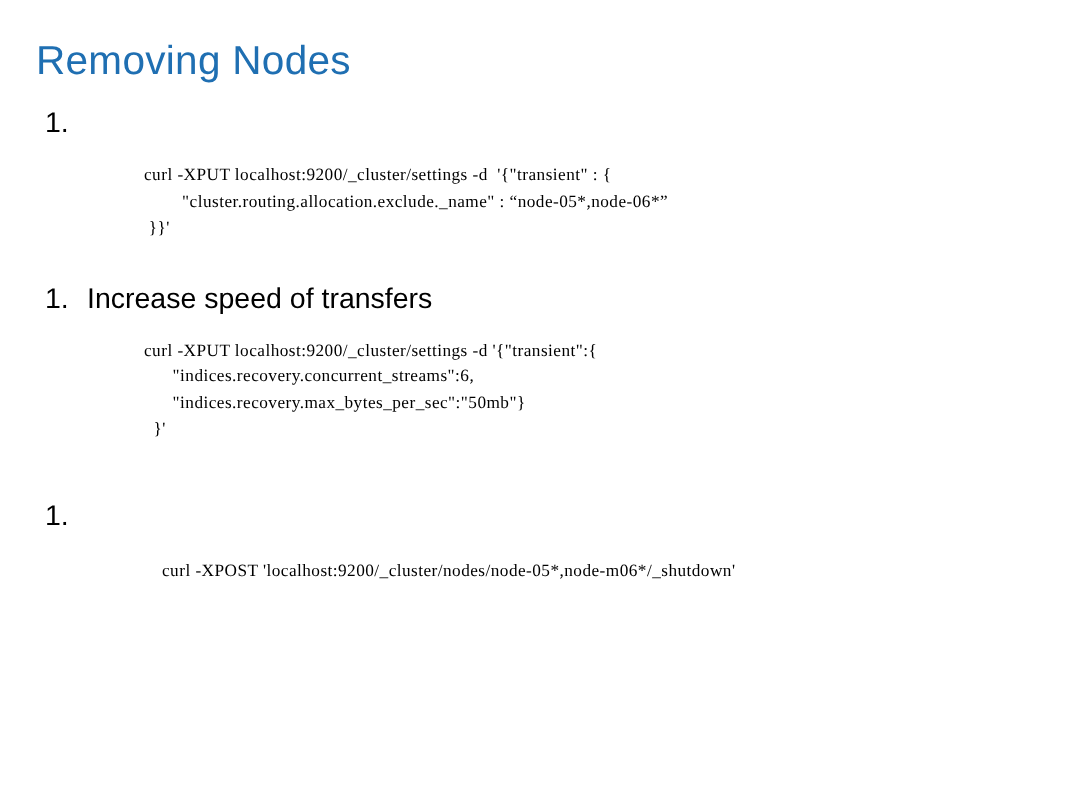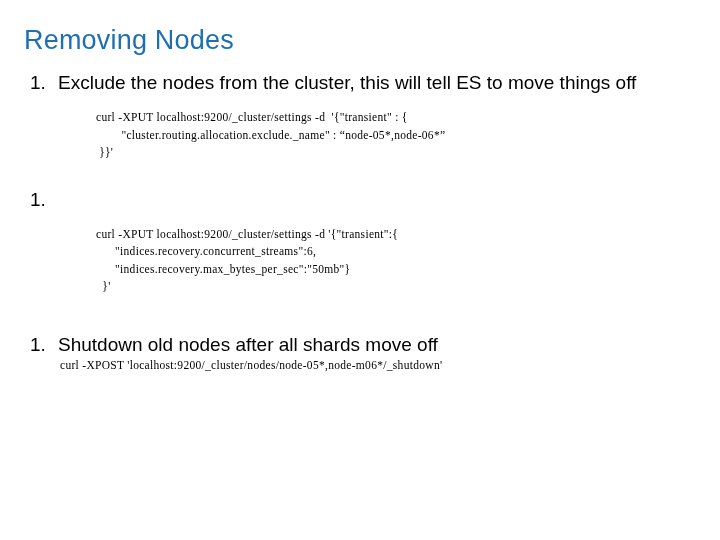--- a/index.html
+++ b/index.html
@@ -76,21 +76,22 @@
   }
   .code-1 {
     margin-top: 14px;
     padding-left: 96px;
   }
   .code-2 {
     margin-top: 14px;
     padding-left: 96px;
   }
   .code-3 {
-    padding-left: 60px;
+    margin-top: 16px;
+    padding-left: 108px;
   }
 
   .gap-a { height: 25px; }
   .gap-b { height: 36px; }
 
   
   .logo {
     position: absolute;
     right: 13px;
     bottom: 8px;
@@ -102,40 +103,39 @@
 <body>
 
 <div class="slide">
 
   <div class="slide-title">Removing Nodes</div>
 
   <div class="body">
 
     <div class="bullet">
       <div class="bullet-num">1.</div>
-      <div class="bullet-text">Exclude the nodes from the cluster, this will tell ES to move things off</div>
     </div>
     <div class="code code-1">curl -XPUT localhost:9200/_cluster/settings -d  '{"transient" : {
         "cluster.routing.allocation.exclude._name" : “node-05*,node-06*”
  }}'</div>
 
     <div class="gap-a"></div>
 
     <div class="bullet">
       <div class="bullet-num">1.</div>
+      <div class="bullet-text">Increase speed of transfers</div>
     </div>
     <div class="code code-2">curl -XPUT localhost:9200/_cluster/settings -d '{"transient":{
       "indices.recovery.concurrent_streams":6,
       "indices.recovery.max_bytes_per_sec":"50mb"}
   }'</div>
 
     <div class="gap-b"></div>
 
     <div class="bullet">
       <div class="bullet-num">1.</div>
-      <div class="bullet-text">Shutdown old nodes after all shards move off</div>
     </div>
     <div class="code code-3">curl -XPOST 'localhost:9200/_cluster/nodes/node-05*,node-m06*/_shutdown'</div>
 
   </div>
 
 
 </div>
 
 </body></html>

